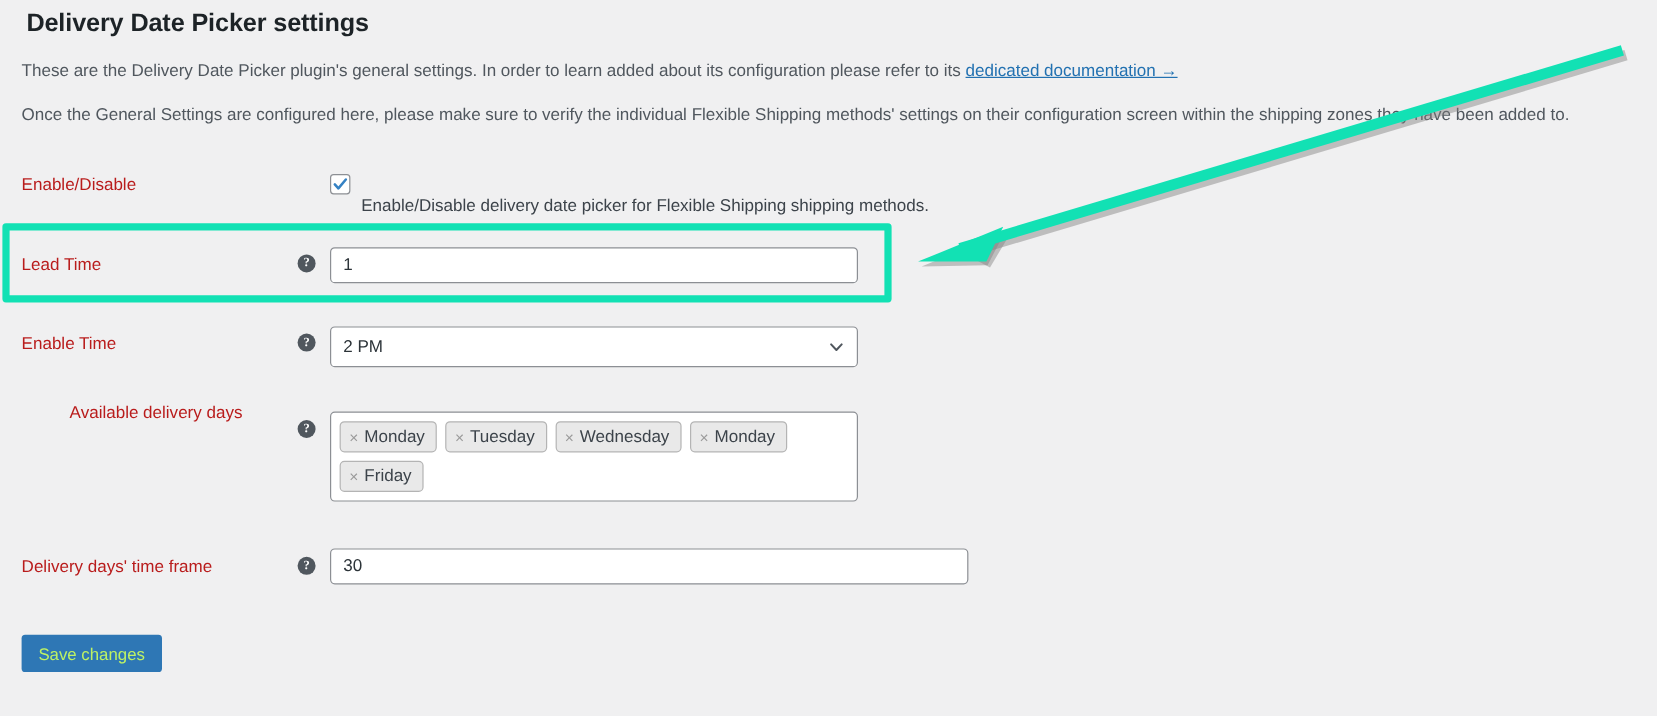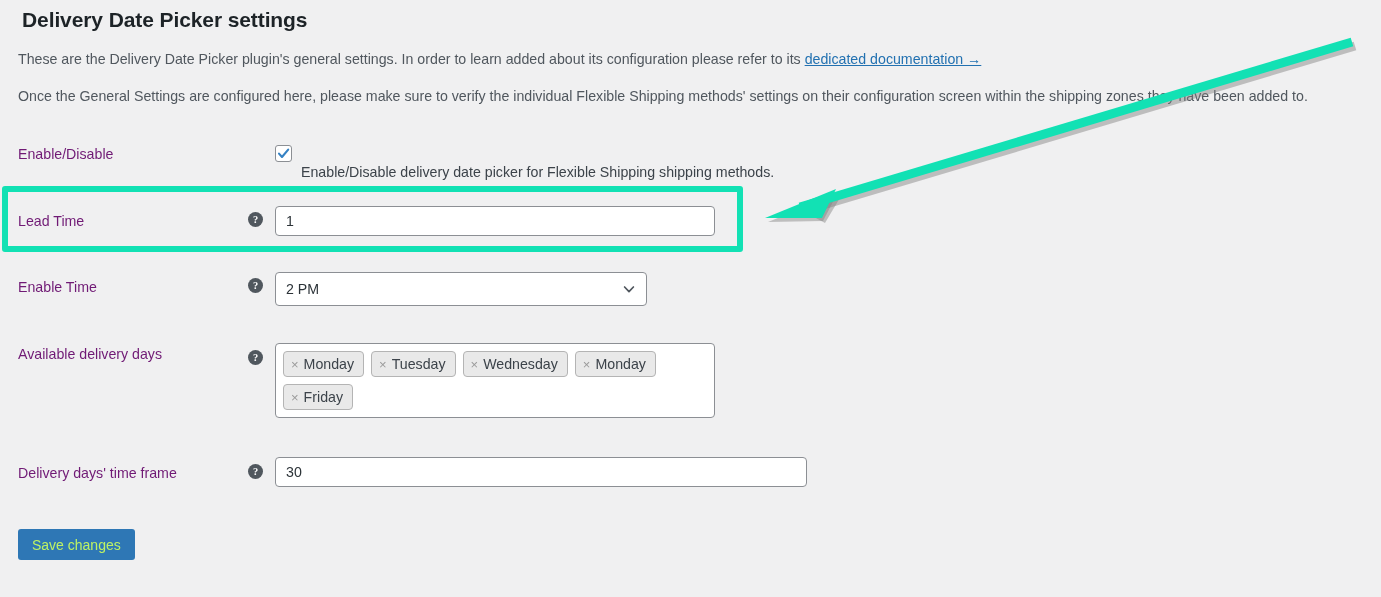--- a/index.html
+++ b/index.html
@@ -44,21 +44,21 @@
   
   .row {
     position: absolute;
     left: 0;
     width: 100%;
   }
   .row-label {
     position: absolute;
     left: 18px;
     font-size: 14.2px;
-    color: #701a75;
+    color: #b91c1c;
     white-space: nowrap;
   }
   .help-icon {
     position: absolute;
     width: 15px;
     height: 15px;
     border-radius: 50%;
     background: #50575e;
     color: #ffffff;
     font-size: 10.5px;
@@ -215,32 +215,32 @@
 
 <div class="row">
   <div class="row-label" style="top:213px;">Lead Time</div>
   <div class="help-icon" style="left:248px; top:212px;">?</div>
   <input class="text-field" style="left: 275px; top: 206px; width: 440px; height: 30px;" value="1">
 </div>
 
 <div class="row">
   <div class="row-label" style="top:279px;">Enable Time</div>
   <div class="help-icon" style="left:248px; top:278px;">?</div>
-  <div class="select-box" style="left:275px; top:272px; width:372px; height:34px;">
+  <div class="select-box" style="left:275px; top:272px; width:440px; height:34px;">
     <span class="select-value">2 PM</span>
     <span>
       <svg class="chevron" viewBox="0 0 14 14" aria-hidden="true">
         <path d="M2.6 5 L7 9.6 L11.4 5" fill="none" stroke="#50575e" stroke-width="1.7" stroke-linecap="round" stroke-linejoin="round"></path>
       </svg>
     </span>
   </div>
 </div>
 
 <div class="row">
-  <div class="row-label" style="top:346px;">Available delivery days</div>
+  <div class="row-label" style="top:336px;margin-left:40px;">Available delivery days</div>
   <div class="help-icon" style="left:248px; top:350px;">?</div>
   <div class="multiselect" id="days-multiselect" style="left:275px; top:343px; width:440px; height:75px;">
       <span class="chip">
         <span class="chip-x">×</span>
         <span>Monday</span>
       </span>
       <span class="chip">
         <span class="chip-x">×</span>
         <span>Tuesday</span>
       </span>

